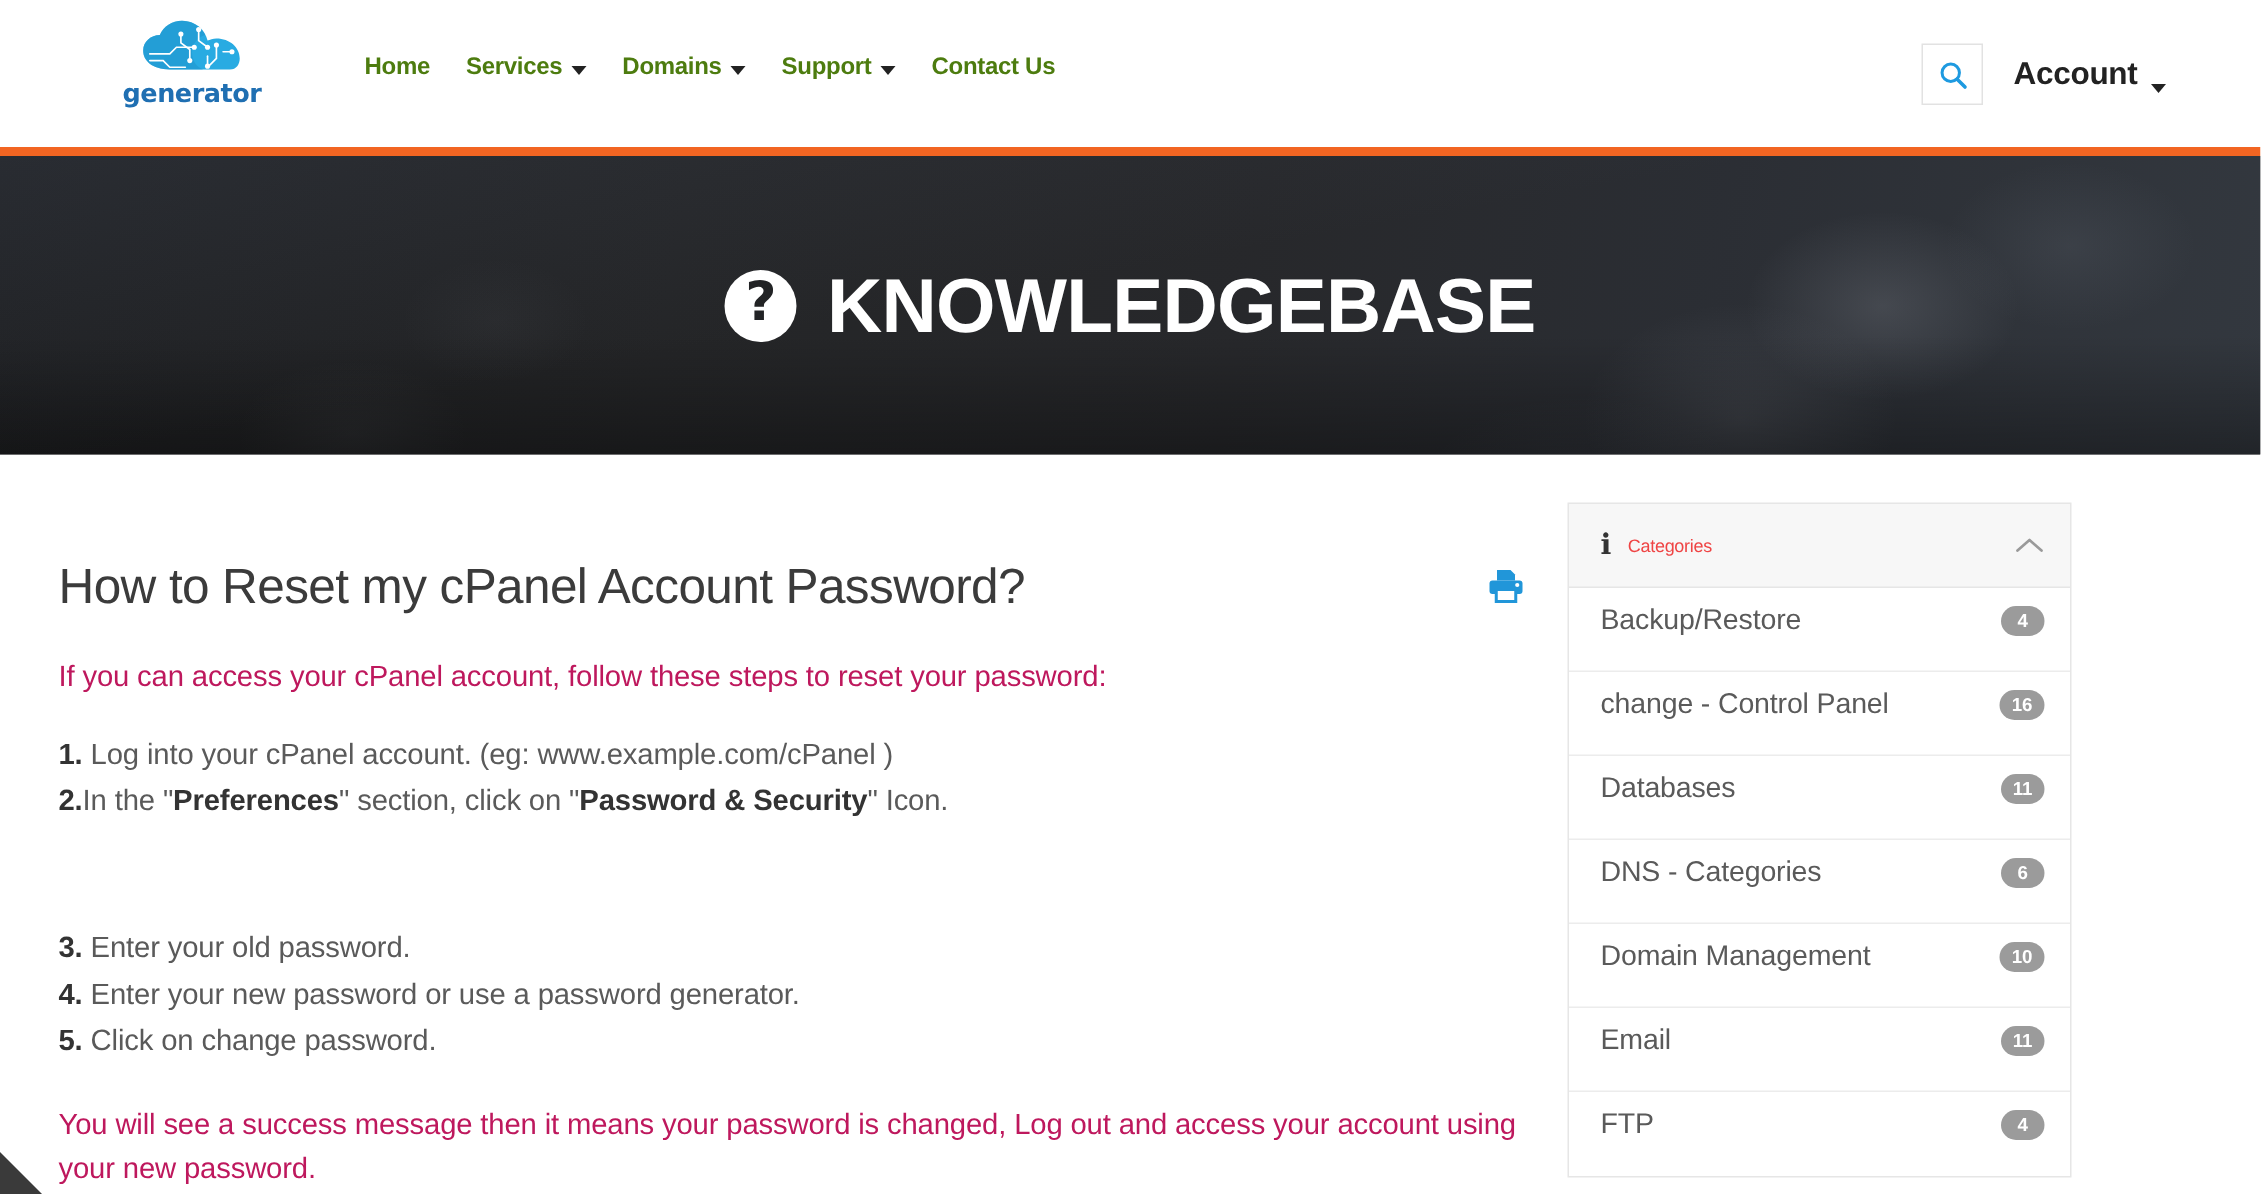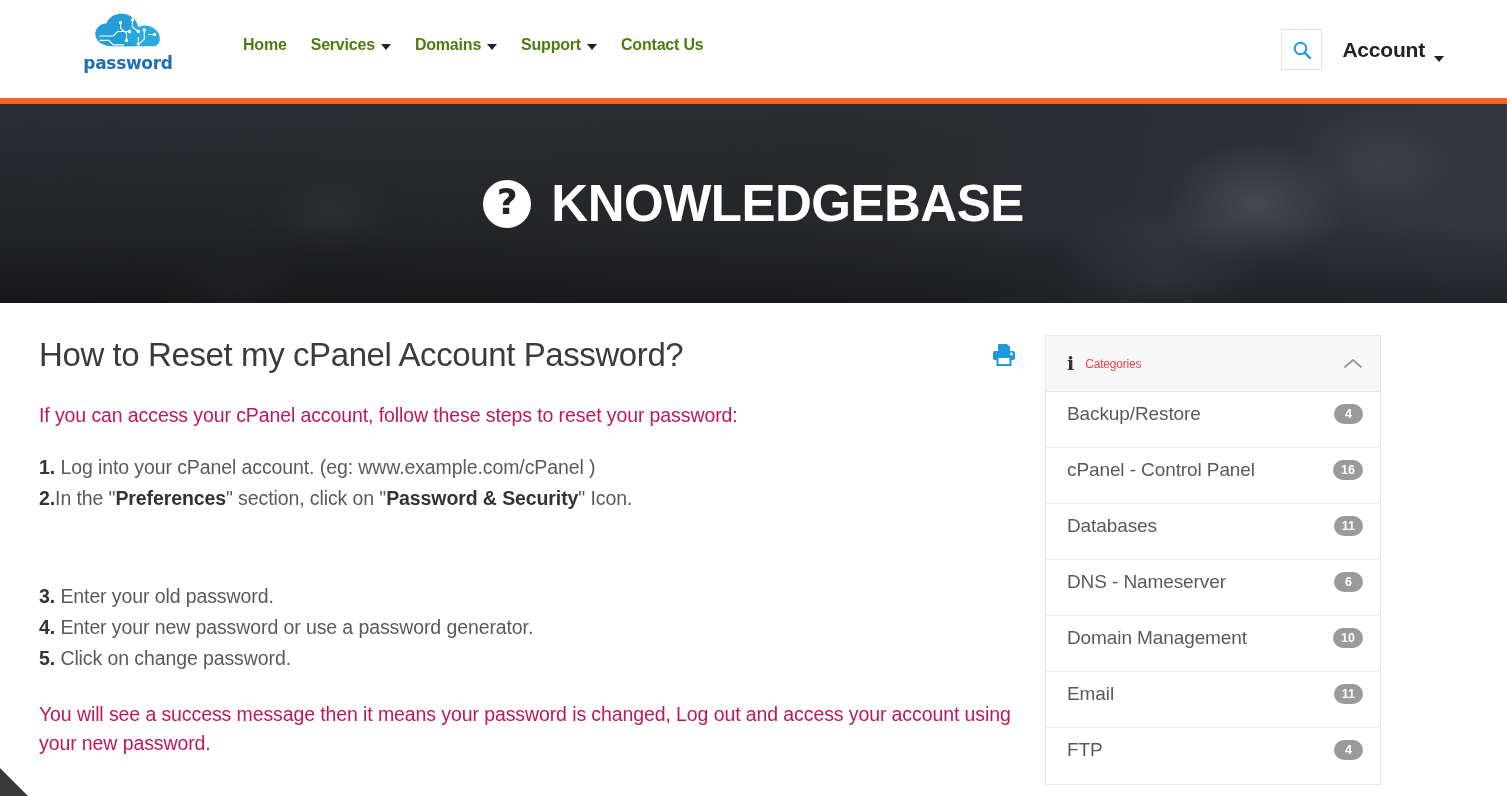--- a/index.html
+++ b/index.html
@@ -165,20 +165,21 @@
     display: flex;
     padding: 32px 0 0 0;
     height: 493px;
   }
 
   .article-col {
     width: 1045px;
     padding-left: 39px;
     padding-right: 20px;
     position: relative;
+    margin-top: 36px;
   }
 
   .article-title {
     font-size: 33px;
     font-weight: 400;
     color: #3b3b3b;
     letter-spacing: -0.4px;
     line-height: 1.2;
     margin-bottom: 26px;
   }
@@ -314,21 +315,21 @@
         <circle cx="52" cy="26" r="2.3"></circle>
         <circle cx="48" cy="38" r="2.3"></circle>
         <circle cx="64" cy="26" r="2.3"></circle>
         <circle cx="64" cy="43" r="2.3"></circle>
         <circle cx="72" cy="24" r="2.3"></circle>
         <circle cx="86" cy="30" r="2.3"></circle>
         <circle cx="40" cy="14" r="2.3"></circle>
         <circle cx="56" cy="10" r="2.3"></circle>
       </g>
     </svg>
-    <span class="logo-text">password</span>
+    <span class="logo-text">generator</span>
   </a>
 
   <nav class="main-nav">
     <div class="nav-item">
       <span>Home</span>
     </div>
     <div class="nav-item">
       <span>Services</span>
       <span class="caret-down"></span>
     </div>
@@ -425,29 +426,29 @@
         <svg class="chevron-up" viewBox="0 0 20 12">
           <polyline points="2,9 10,2 18,9" fill="none" stroke="#9a9a9a" stroke-width="1.8" stroke-linecap="round" stroke-linejoin="round"></polyline>
         </svg>
       </div>
 
       <div class="cat-item">
         <span class="cat-label">Backup/Restore</span>
         <span class="cat-badge">4</span>
       </div>
       <div class="cat-item">
-        <span class="cat-label">cPanel - Control Panel</span>
+        <span class="cat-label">change - Control Panel</span>
         <span class="cat-badge">16</span>
       </div>
       <div class="cat-item">
         <span class="cat-label">Databases</span>
         <span class="cat-badge">11</span>
       </div>
       <div class="cat-item">
-        <span class="cat-label">DNS - Nameserver</span>
+        <span class="cat-label">DNS - Categories</span>
         <span class="cat-badge">6</span>
       </div>
       <div class="cat-item">
         <span class="cat-label">Domain Management</span>
         <span class="cat-badge">10</span>
       </div>
       <div class="cat-item">
         <span class="cat-label">Email</span>
         <span class="cat-badge">11</span>
       </div>

